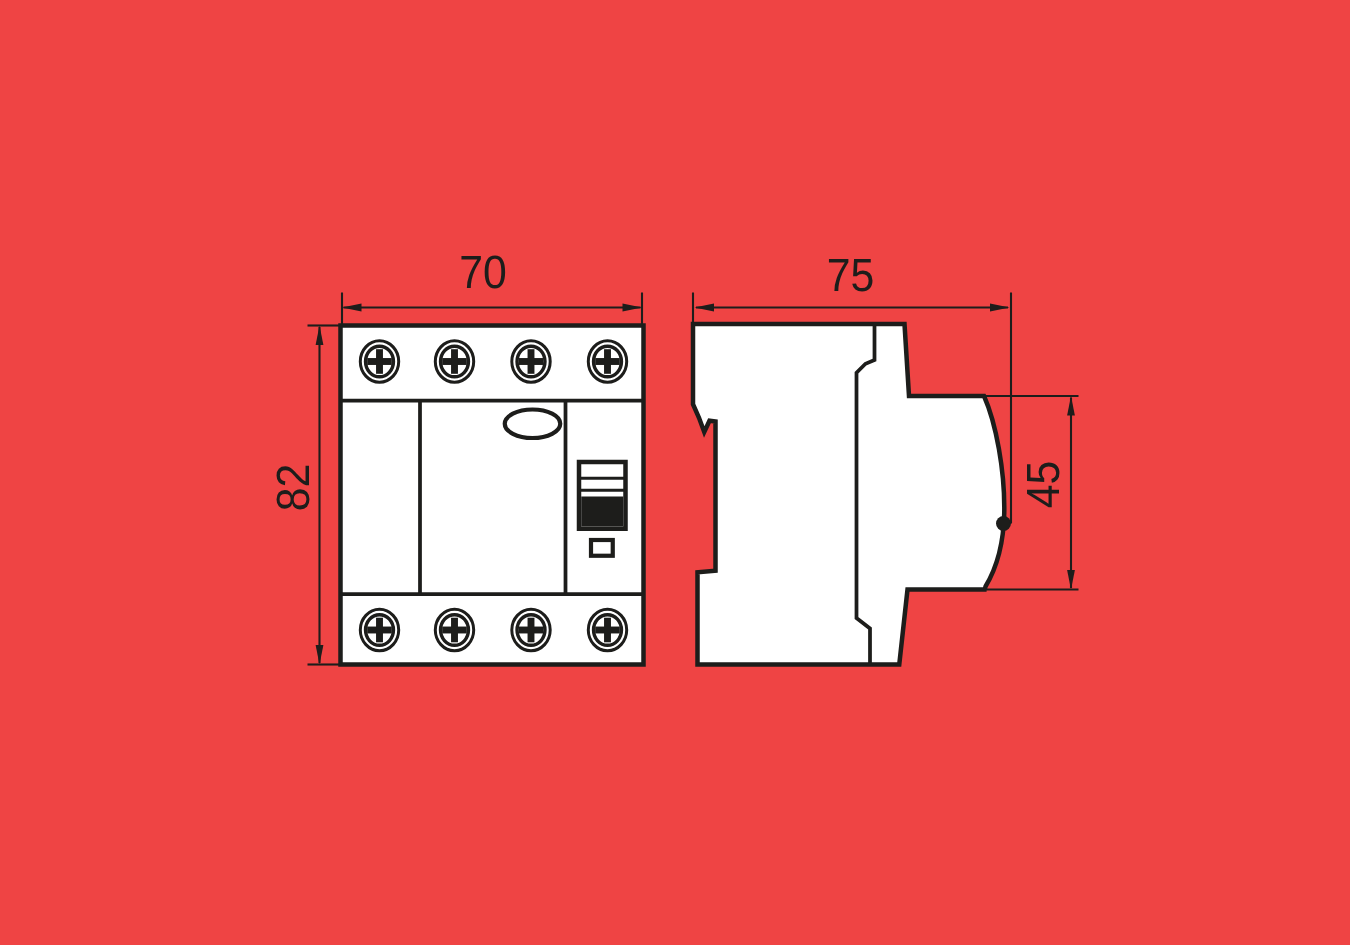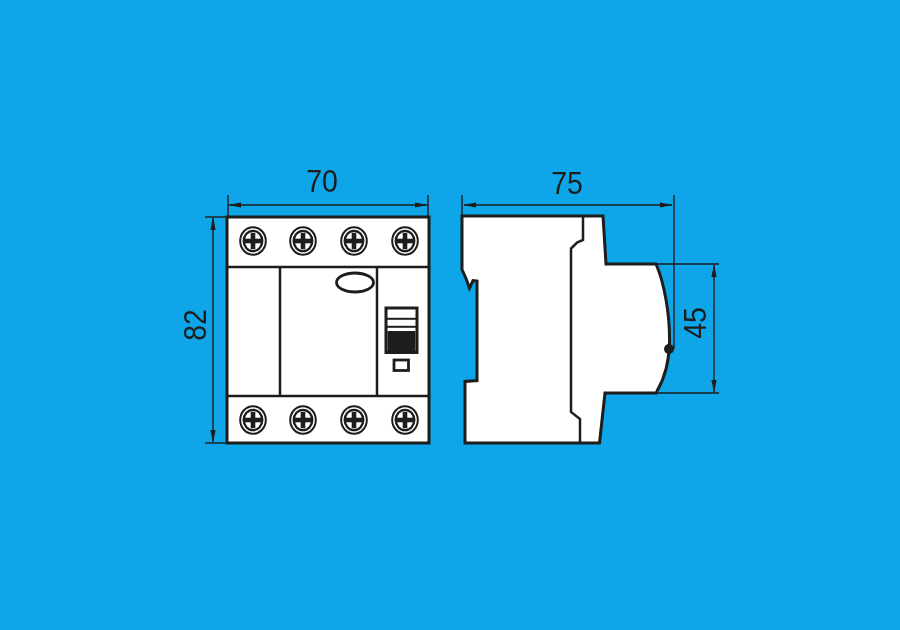--- a/index.html
+++ b/index.html
@@ -1,18 +1,18 @@
 <!DOCTYPE html>
 <html><head>
 <meta charset="utf-8">
 <style>
   html, body { margin: 0; padding: 0; background: #ffffff; }
   .canvas {
     width: 900px; height: 630px;
-    background: #0ea5e9;
+    background: #ef4444;
     position: relative;
     overflow: hidden;
   }
   svg { display: block; }
   .outline  { fill: #ffffff; stroke: #1d1d1b; stroke-width: 3; stroke-linejoin: miter; }
   .outline2 { fill: #ffffff; stroke: #1d1d1b; stroke-width: 2.8; stroke-linejoin: miter; }
   .inner    { fill: none;    stroke: #1d1d1b; stroke-width: 2.5; }
   .thin     { fill: none;    stroke: #1d1d1b; stroke-width: 2; }
   .dim      { fill: none;    stroke: #1d1d1b; stroke-width: 1.4; }
   .arrow    { fill: #1d1d1b; stroke: none; }

